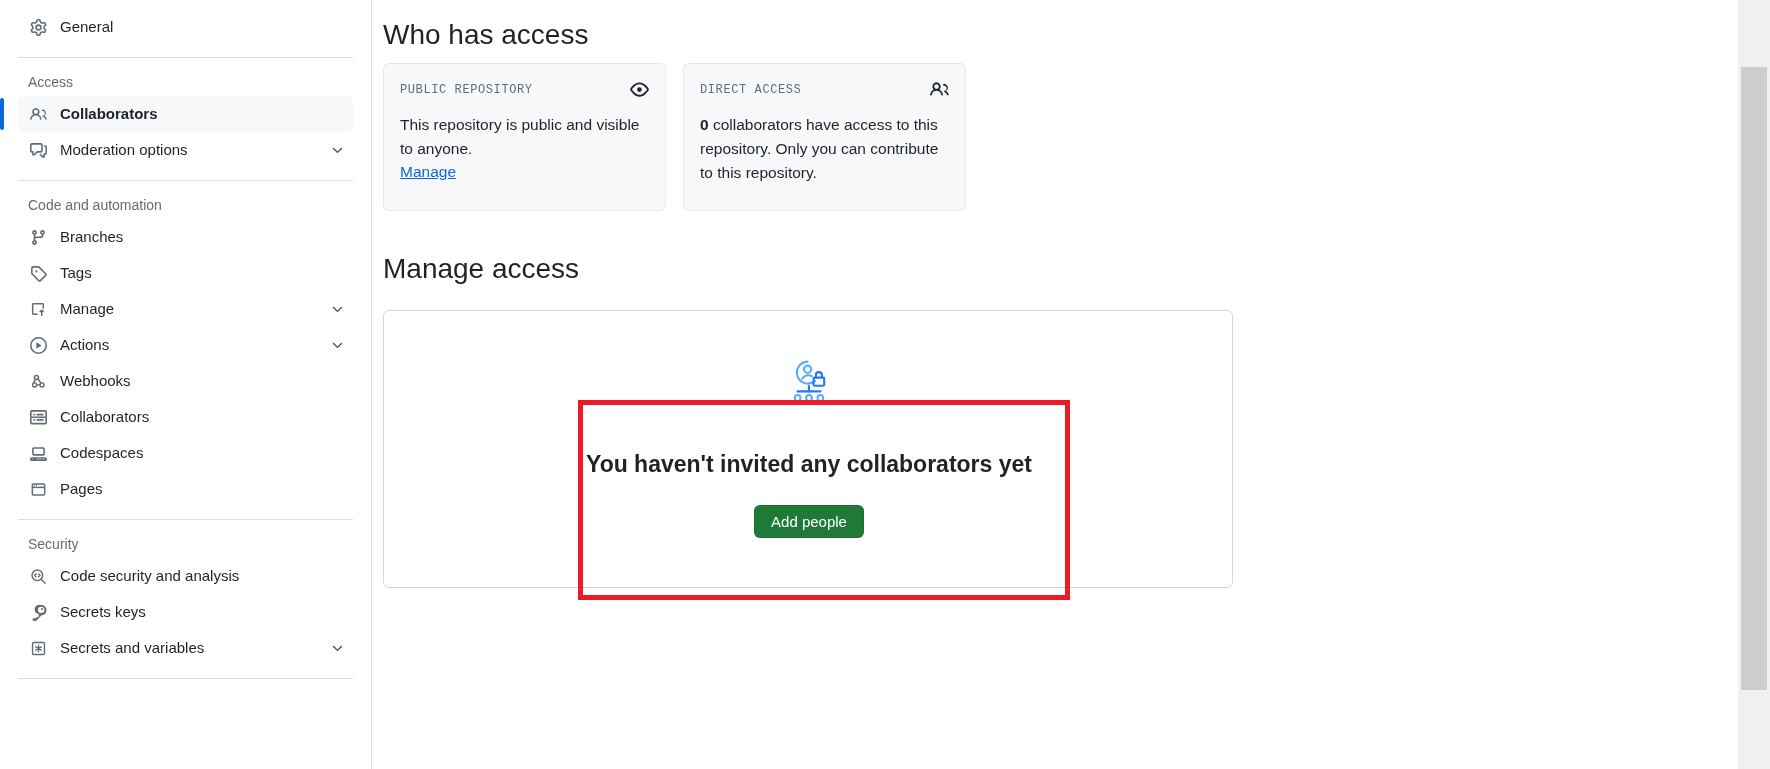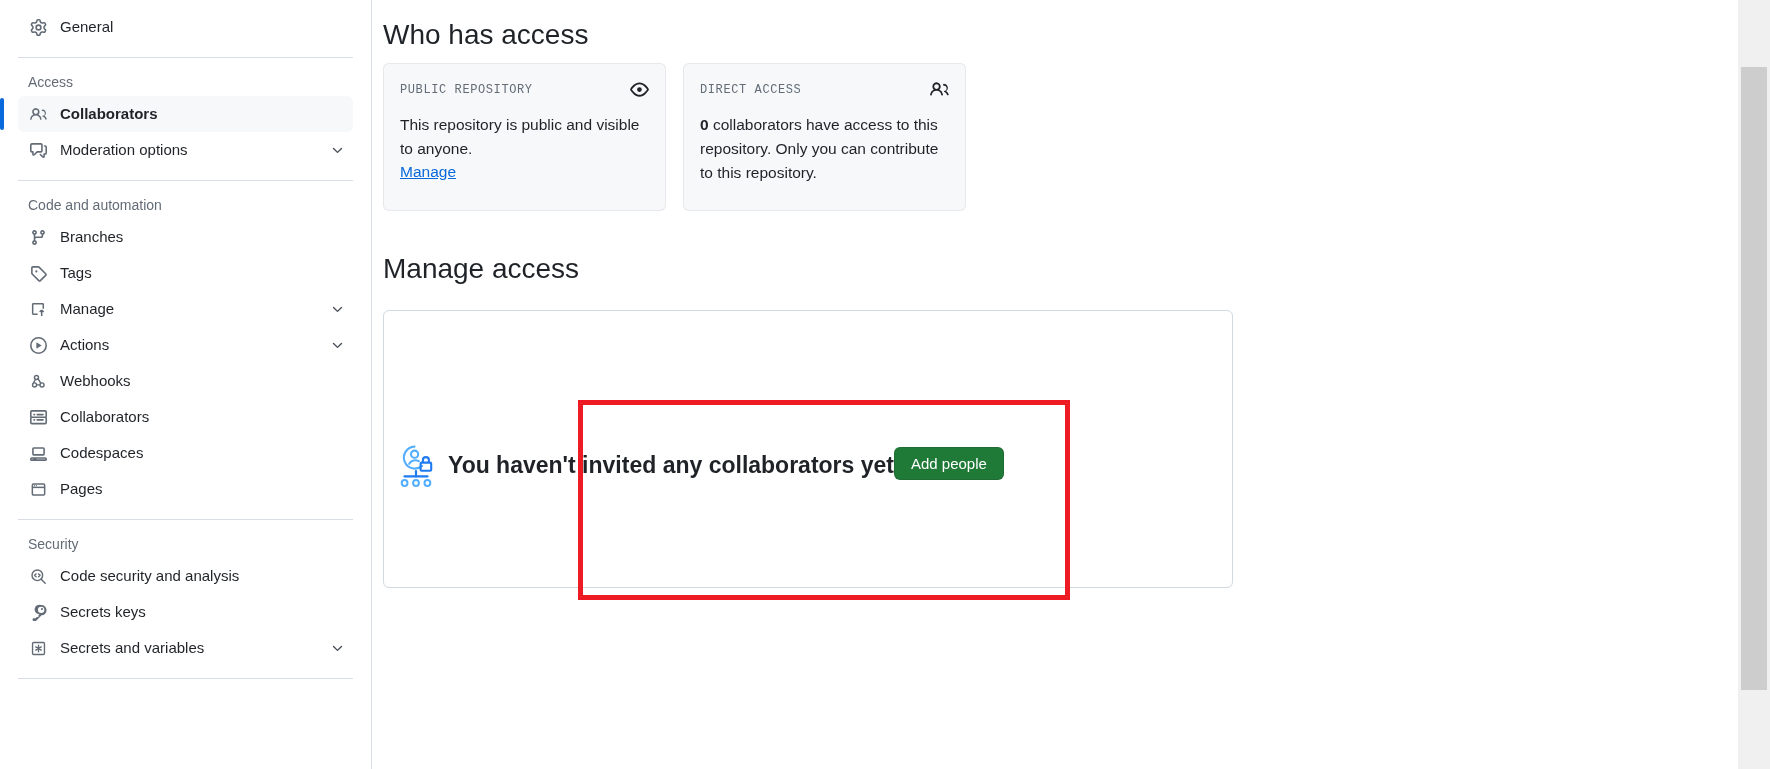--- a/index.html
+++ b/index.html
@@ -146,21 +146,21 @@
     height: 278px;
     border: 1px solid #d1d9e0;
     border-radius: 6px;
     background: #fff;
   }
   .blank-state {
     position: absolute;
     left: 0; top: 0;
     width: 850px; height: 278px;
     display: flex;
-    flex-direction: row;
+    flex-direction: column;
     align-items: center;
   }
   .bs-illustration { margin-top: 42px; }
   .bs-heading {
     margin-top: 30px;
     font-size: 23px;
     font-weight: bold;
     line-height: 30px;
     color: #1f2328;
     text-align: center;

